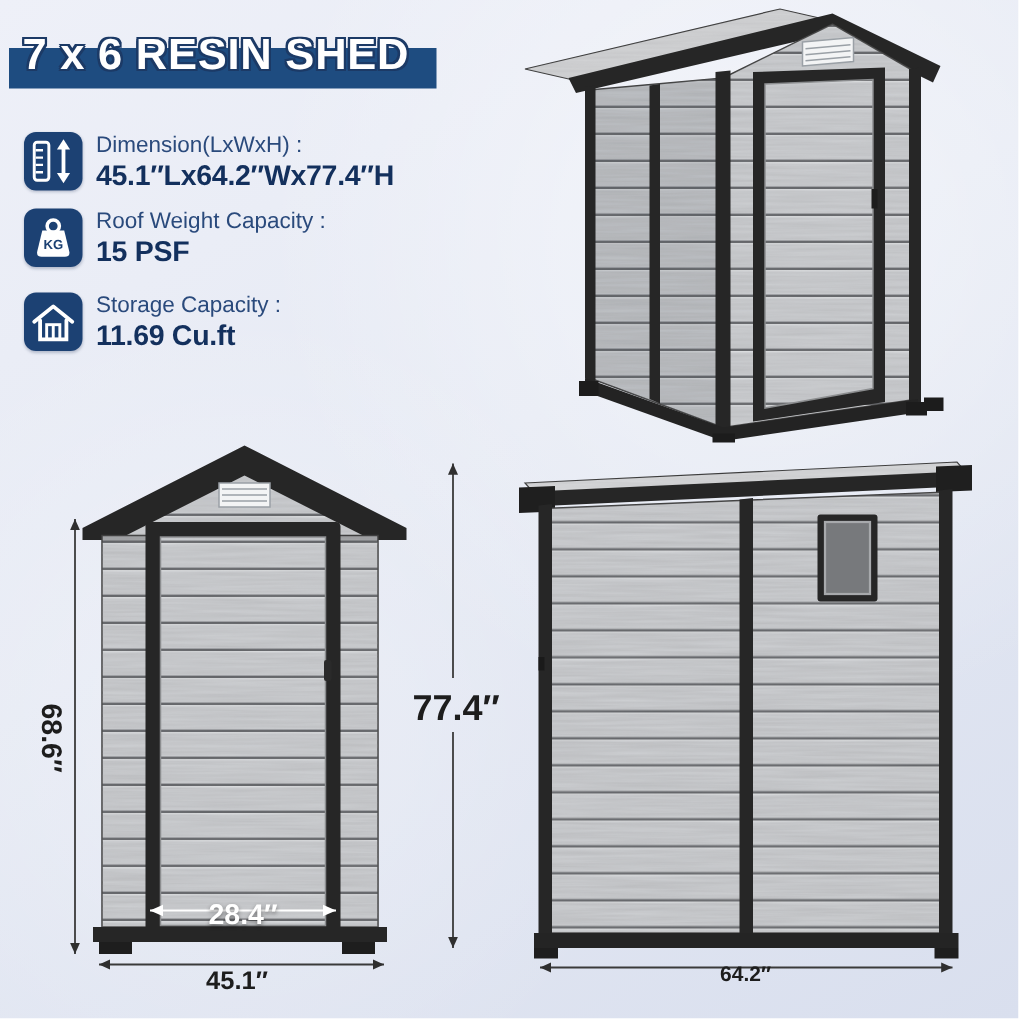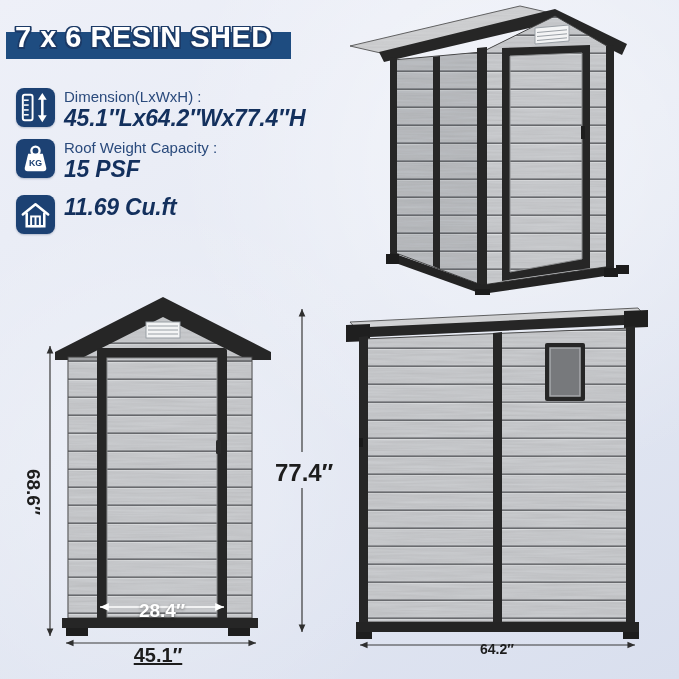--- a/index.html
+++ b/index.html
@@ -20,33 +20,33 @@
                  1.5px 1.5px 0 #1c3a66,0 -1.5px 0 #1c3a66,0 1.5px 0 #1c3a66,
                 -1.5px 0 0 #1c3a66,1.5px 0 0 #1c3a66;
   }
   
   .spec-row{position:absolute;left:16px;display:flex;align-items:flex-start;}
   .spec-row.r1{top:88px;} .spec-row.r2{top:139px;} .spec-row.r3{top:195px;}
   .tile{width:39px;height:39px;flex:0 0 39px;border-radius:8px;background:#1c4173;
         display:flex;align-items:center;justify-content:flex-end;box-shadow:0 1px 2px rgba(20,40,80,.25);}
   .spec-text{margin-left:9px;}
   .spec-label{font-size:15px;line-height:18px;color:#2a4a7c;white-space:nowrap;}
-  .spec-value{font-size:23px;line-height:22px;font-weight:bold;color:#13305d;
-              letter-spacing:-.2px;white-space:nowrap;margin-top:1px;font-style:italic;}
+  .spec-value{font-size:19px;line-height:22px;font-weight:bold;color:#13305d;
+              letter-spacing:-.2px;white-space:nowrap;margin-top:1px;}
   
   .shed3d{position:absolute;left:330px;top:0;}
   .shedFront{position:absolute;left:0;top:290px;}
   .shedSide{position:absolute;left:340px;top:295px;}
   
   .dim{position:absolute;font-weight:bold;color:#1d1d1d;text-align:center;white-space:nowrap;}
   .dim.height-left{left:-14px;top:479px;width:90px;height:26px;font-size:19px;transform:rotate(90deg);}
   .dim.height-total{left:275px;top:459px;width:56px;font-size:24px;}
   .dim.door-width{left:127px;top:600px;width:70px;font-size:19px;color:#ffffff;
                   text-shadow:0 1px 3px rgba(0,0,0,.45);}
-  .dim.front-width{left:116px;top:644px;width:84px;font-size:20px;text-decoration:underline;}
+  .dim.front-width{left:116px;top:644px;width:84px;font-size:17px;}
   .dim.side-width{left:455px;top:641px;width:84px;font-size:14px;}
 </style>
 </head>
 <body>
 
 <div class="stage">
 
   <svg width="0" height="0" style="position:absolute" aria-hidden="true">
     <defs>
       <pattern id="pk" width="10" height="18" patternUnits="userSpaceOnUse">
@@ -109,20 +109,21 @@
   <div class="spec-row r3">
     <span class="tile">
       <svg width="39" height="39" viewBox="0 0 40 40">
         <path d="M7,20 L20,9.5 L33,20" fill="none" stroke="#fff" stroke-width="2.6" stroke-linecap="round" stroke-linejoin="round"></path>
         <path d="M11,19 L11,32 L29,32 L29,19" fill="none" stroke="#fff" stroke-width="2.6" stroke-linecap="round"></path>
         <rect x="15.5" y="22" width="9" height="10" fill="none" stroke="#fff" stroke-width="2"></rect>
         <line x1="20" y1="22" x2="20" y2="32" stroke="#fff" stroke-width="2"></line>
       </svg>
     </span>
     <div class="spec-text">
+      <div class="spec-label">Storage Capacity :</div>
       <div class="spec-value">11.69 Cu.ft</div>
     </div>
   </div>
 
   <svg class="shed3d" width="349" height="295" viewBox="0 0 349 295">
 
     <g>
       <polygon points="55,54 225,14 190,6 20,46" fill="#d4d5d7" stroke="#3a3a3a" stroke-width="0.8"></polygon>
       <polygon points="55,54 225,14 190,6 20,46" filter="url(#grainF)" opacity=".35"></polygon>
       <polygon points="49,52 225,9 297,44 292,55 225,22 54,62" fill="#262626"></polygon>

